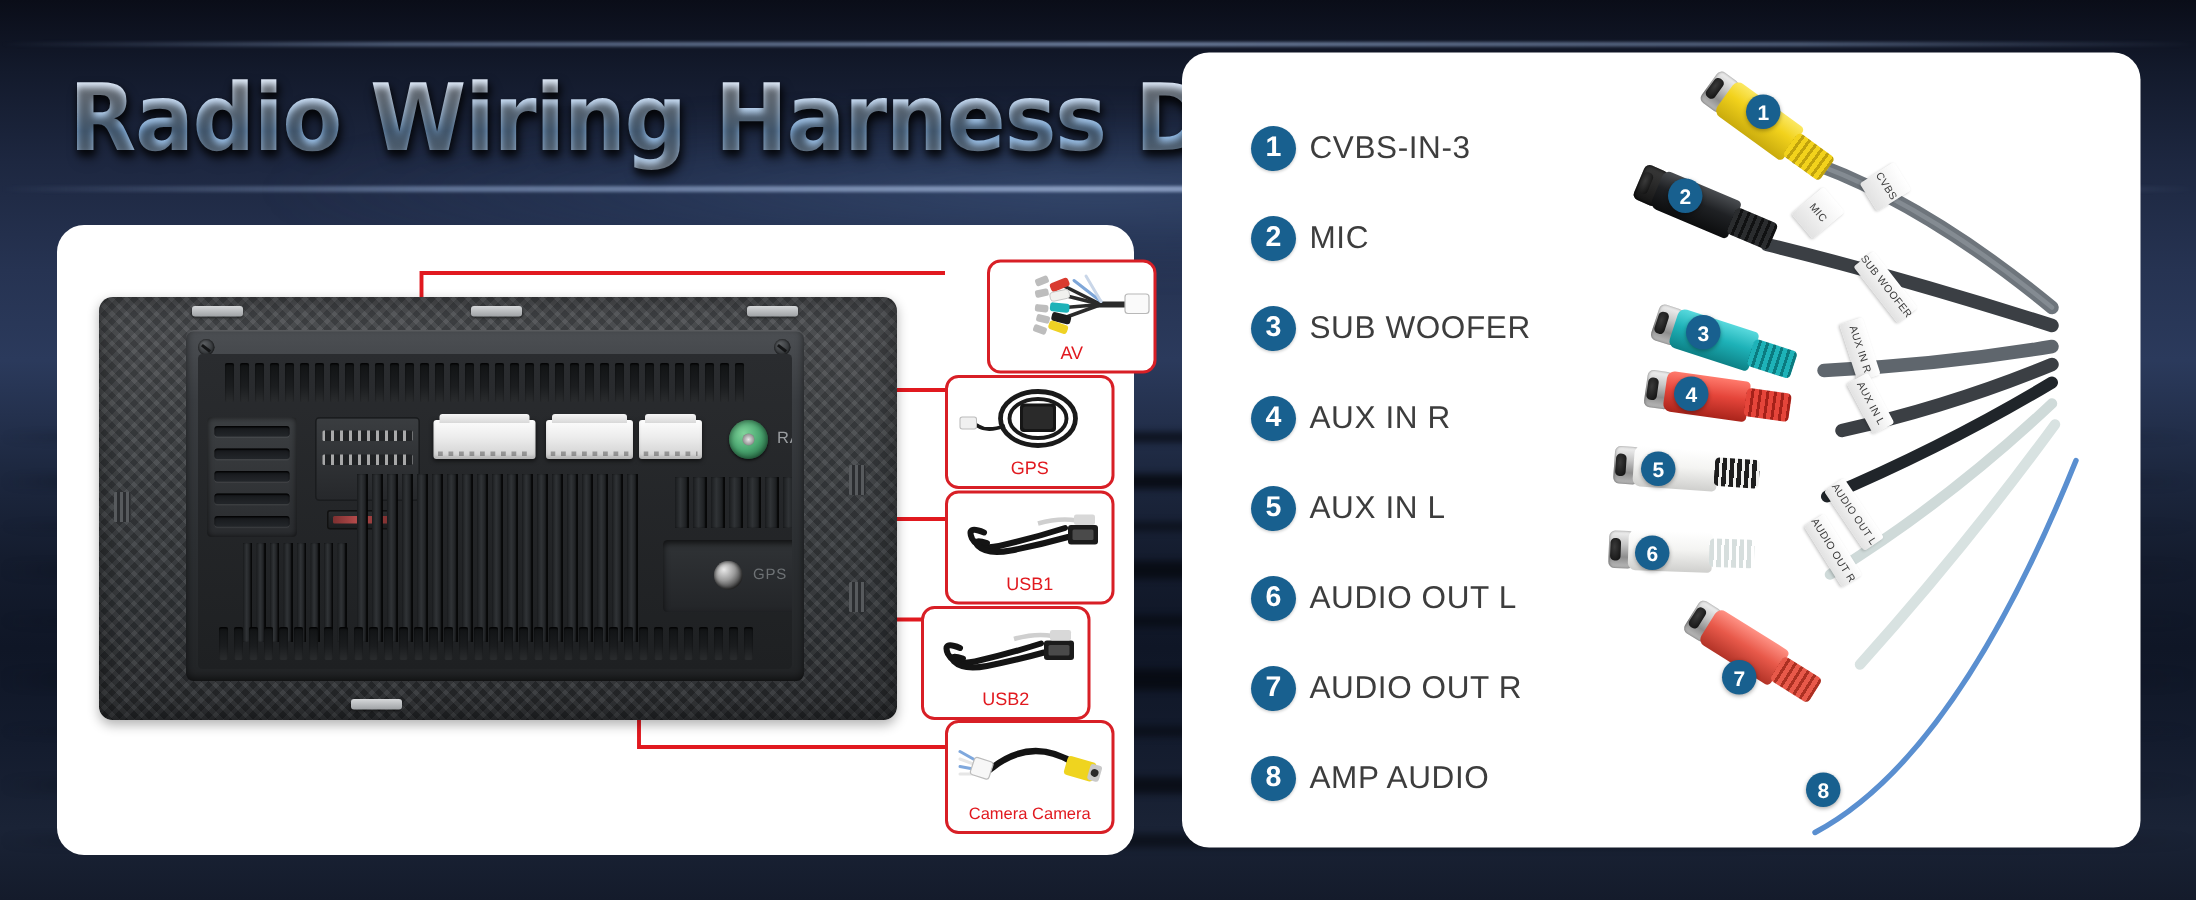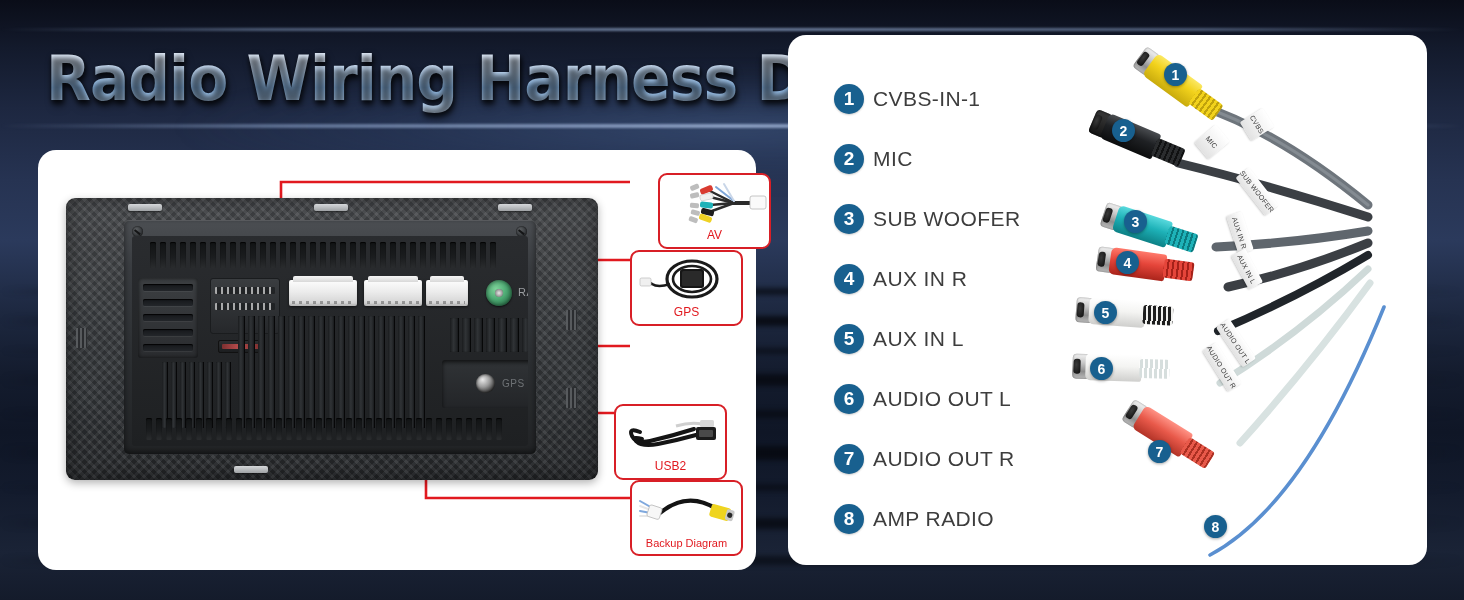--- a/index.html
+++ b/index.html
@@ -642,20 +642,35 @@
             <path d="M38 28 Q26 32 20 28 L16 26" stroke-width="2.6"></path>
           </g>
           <rect x="48" y="13" width="24" height="19" rx="2.5" fill="#161616"></rect>
           <rect x="50" y="15" width="20" height="15" rx="1.5" fill="#2a2a2a"></rect>
           <rect x="8" y="22" width="11" height="8" rx="1.5" fill="#f0f0f0" stroke="#bbb" stroke-width=".7"></rect>
         </svg>
       </div>
       <div class="cable-label">GPS</div>
     </div>
 
+    <div class="cable-box" style="left:592px; top:177px;">
+      <div class="cable-art">
+        <svg viewBox="0 0 113 46" width="113" height="46">
+          <g fill="none" stroke="#141414" stroke-width="4" stroke-linecap="round">
+            <path d="M24 22 Q12 17 16 26 Q20 34 34 31 Q56 26 78 19"></path>
+            <path d="M26 29 Q16 26 20 31 Q26 37 42 34 Q62 30 80 25"></path>
+          </g>
+          <path d="M60 16 Q74 12 86 14" fill="none" stroke="#cfcfcf" stroke-width="3"></path>
+          <rect x="80" y="17" width="20" height="13" rx="2" fill="#1b1b1b"></rect>
+          <rect x="83" y="20" width="14" height="7" rx="1" fill="#4a4a4a"></rect>
+          <rect x="84" y="10" width="14" height="7" rx="1.5" fill="#d8d8d8"></rect>
+        </svg>
+      </div>
+      <div class="cable-label">USB1</div>
+    </div>
 
     <div class="cable-box" style="left:576px; top:254px;">
       <div class="cable-art">
         <svg viewBox="0 0 113 46" width="113" height="46">
           <g fill="none" stroke="#141414" stroke-width="4" stroke-linecap="round">
             <path d="M24 22 Q12 17 16 26 Q20 34 34 31 Q56 26 78 19"></path>
             <path d="M26 29 Q16 26 20 31 Q26 37 42 34 Q62 30 80 25"></path>
           </g>
           <path d="M60 16 Q74 12 86 14" fill="none" stroke="#cfcfcf" stroke-width="3"></path>
           <rect x="80" y="17" width="20" height="13" rx="2" fill="#1b1b1b"></rect>
@@ -677,30 +692,30 @@
             <path d="M24 30 L8 30" stroke="#e6e6e6"></path>
           </g>
           <rect x="16" y="20" width="13" height="12" rx="2" fill="#f7f7f7" stroke="#bcbcbc" stroke-width=".8" transform="rotate(18 22 26)"></rect>
           <g transform="rotate(16 88 27)">
             <rect x="78" y="20" width="20" height="13" rx="2.5" fill="#efd41f"></rect>
             <rect x="94" y="21" width="8" height="11" rx="2" fill="#c9c9c9"></rect>
             <circle cx="98" cy="26.5" r="2.6" fill="#2a2a2a"></circle>
           </g>
         </svg>
       </div>
-      <div class="cable-label small">Backup Diagram</div>
+      <div class="cable-label small">Camera Camera</div>
     </div>
   </div>
 
   <div class="panel" id="right-panel">
 
     <div id="legend">
       <div class="legend-row">
         <div class="legend-num">1</div>
-        <div class="legend-text">CVBS-IN-1</div>
+        <div class="legend-text">CVBS-IN-3</div>
       </div>
       <div class="legend-row">
         <div class="legend-num">2</div>
         <div class="legend-text">MIC</div>
       </div>
       <div class="legend-row">
         <div class="legend-num">3</div>
         <div class="legend-text">SUB WOOFER</div>
       </div>
       <div class="legend-row">
@@ -714,21 +729,21 @@
       <div class="legend-row">
         <div class="legend-num">6</div>
         <div class="legend-text">AUDIO OUT L</div>
       </div>
       <div class="legend-row">
         <div class="legend-num">7</div>
         <div class="legend-text">AUDIO OUT R</div>
       </div>
       <div class="legend-row">
         <div class="legend-num">8</div>
-        <div class="legend-text">AMP RADIO</div>
+        <div class="legend-text">AMP AUDIO</div>
       </div>
     </div>
 
     <div id="harness">
 
       <svg width="359" height="530" style="position:absolute;left:0;top:0">
         <g fill="none" stroke-linecap="round">
 
           <path d="M130 70 Q210 96 300 170" stroke="#6e757c" stroke-width="9"></path>
           <path d="M130 70 Q210 96 300 170" stroke="#9aa1a8" stroke-width="3" opacity=".5"></path>

